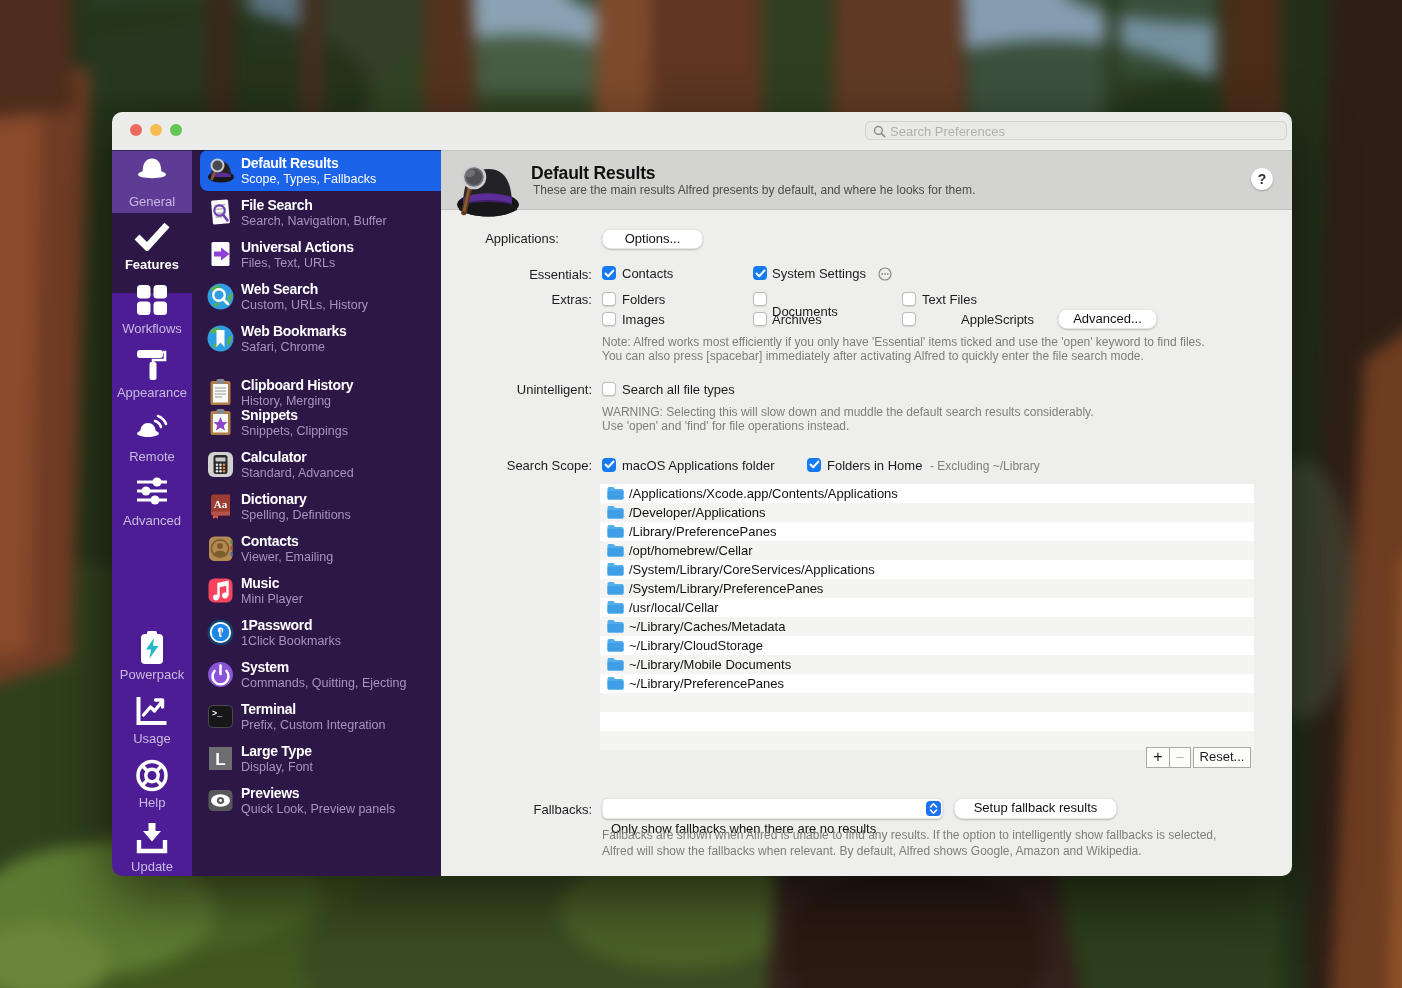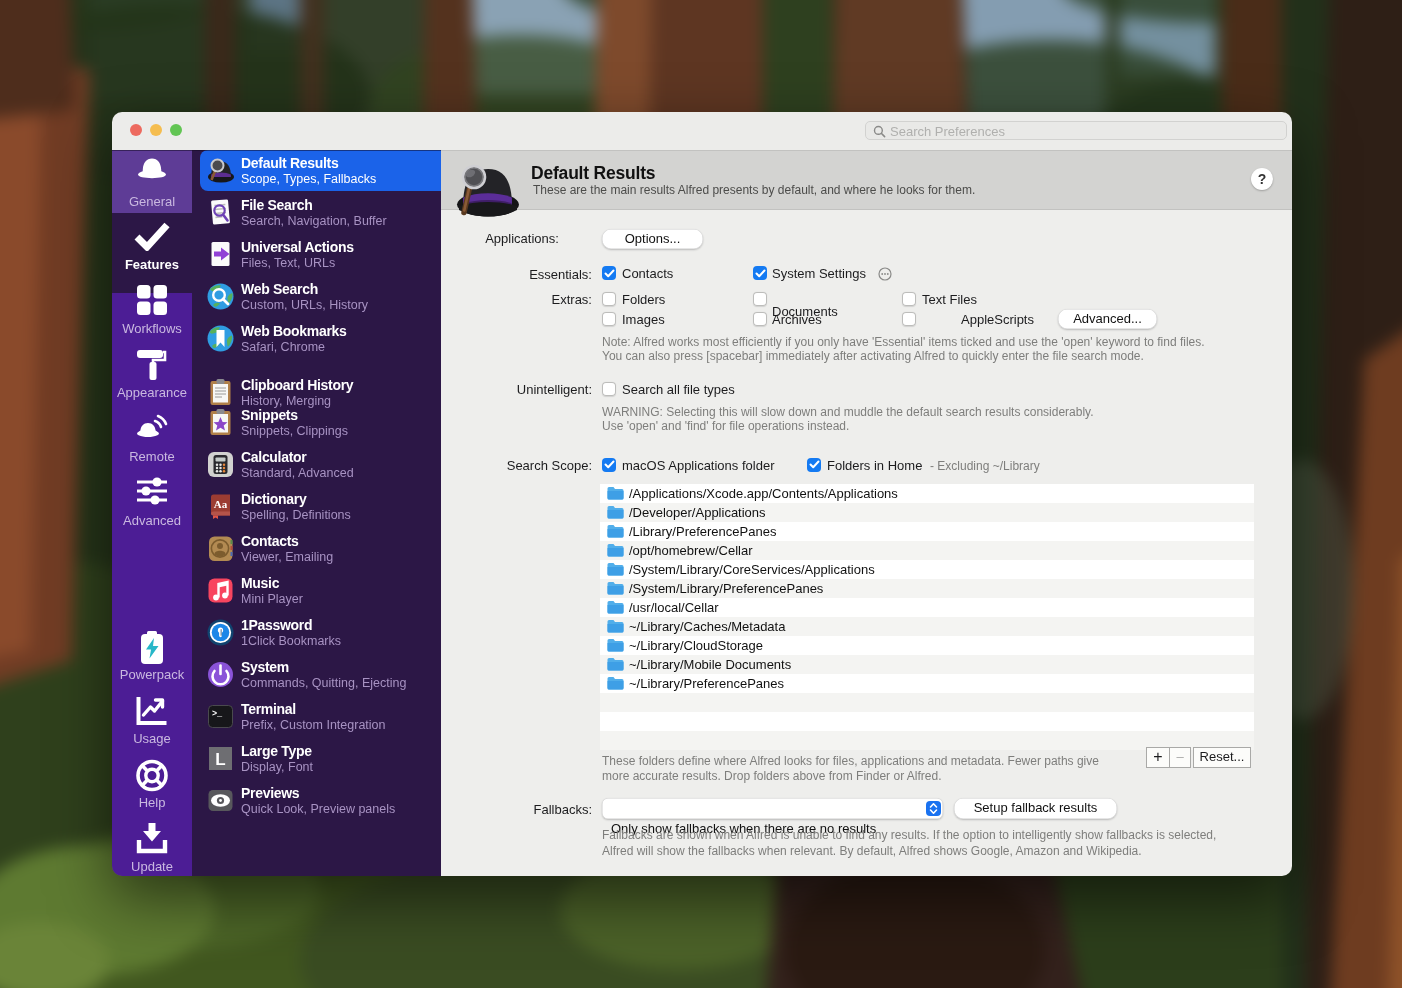--- a/index.html
+++ b/index.html
@@ -500,21 +500,20 @@
               <path d="M0.5 2.5 Q0.5 1 2 1 L6.5 1 L8 3 L15 3 Q16.5 3 16.5 4.5 L16.5 12 Q16.5 13.5 15 13.5 L2 13.5 Q0.5 13.5 0.5 12 Z" fill="#51aeea"></path>
               <path d="M0.5 5 L16.5 5 L16.5 12 Q16.5 13.5 15 13.5 L2 13.5 Q0.5 13.5 0.5 12 Z" fill="#3e9fe6"></path>
             </svg>~/Library/PreferencePanes</div>
         <div class="lrow"></div>
           <div class="lrow"></div>
           <div class="lrow"></div>
       </div>
       <div class="smallbtn" style="left:705px;top:596.5px;width:24px;font-size:16px;font-weight:400;">+</div>
       <div class="smallbtn" style="left:728px;top:596.5px;width:22px;color:#a9a9a7;">–</div>
       <div class="smallbtn" style="left:752px;top:596.5px;width:58px;">Reset...</div>
-      <div class="note" style="left:161px;top:604px;">These folders define where Alfred looks for files, applications and metadata. Fewer paths give<br>more accurate results. Drop folders above from Finder or Alfred.</div>
       <div class="rlabel" style="top:652px;">Fallbacks:</div>
       <div id="dropdown">
         <span class="txt">Only show fallbacks when there are no results</span>
         <span class="step"><svg width="15" height="15" viewBox="0 0 15 15">
               <path d="M4.5 6 L7.5 2.8 L10.5 6" fill="none" stroke="#fff" stroke-width="1.6" stroke-linecap="round" stroke-linejoin="round"></path>
               <path d="M4.5 9 L7.5 12.2 L10.5 9" fill="none" stroke="#fff" stroke-width="1.6" stroke-linecap="round" stroke-linejoin="round"></path>
             </svg></span>
       </div>
       <div class="btn" style="left:513px;top:648px;width:163px;height:21px;line-height:20.5px;">Setup fallback results</div>
       <div class="note" style="left:161px;top:678px;line-height:15.5px;">Fallbacks are shown when Alfred is unable to find any results. If the option to intelligently show fallbacks is selected,<br>Alfred will show the fallbacks when relevant. By default, Alfred shows Google, Amazon and Wikipedia.</div>

